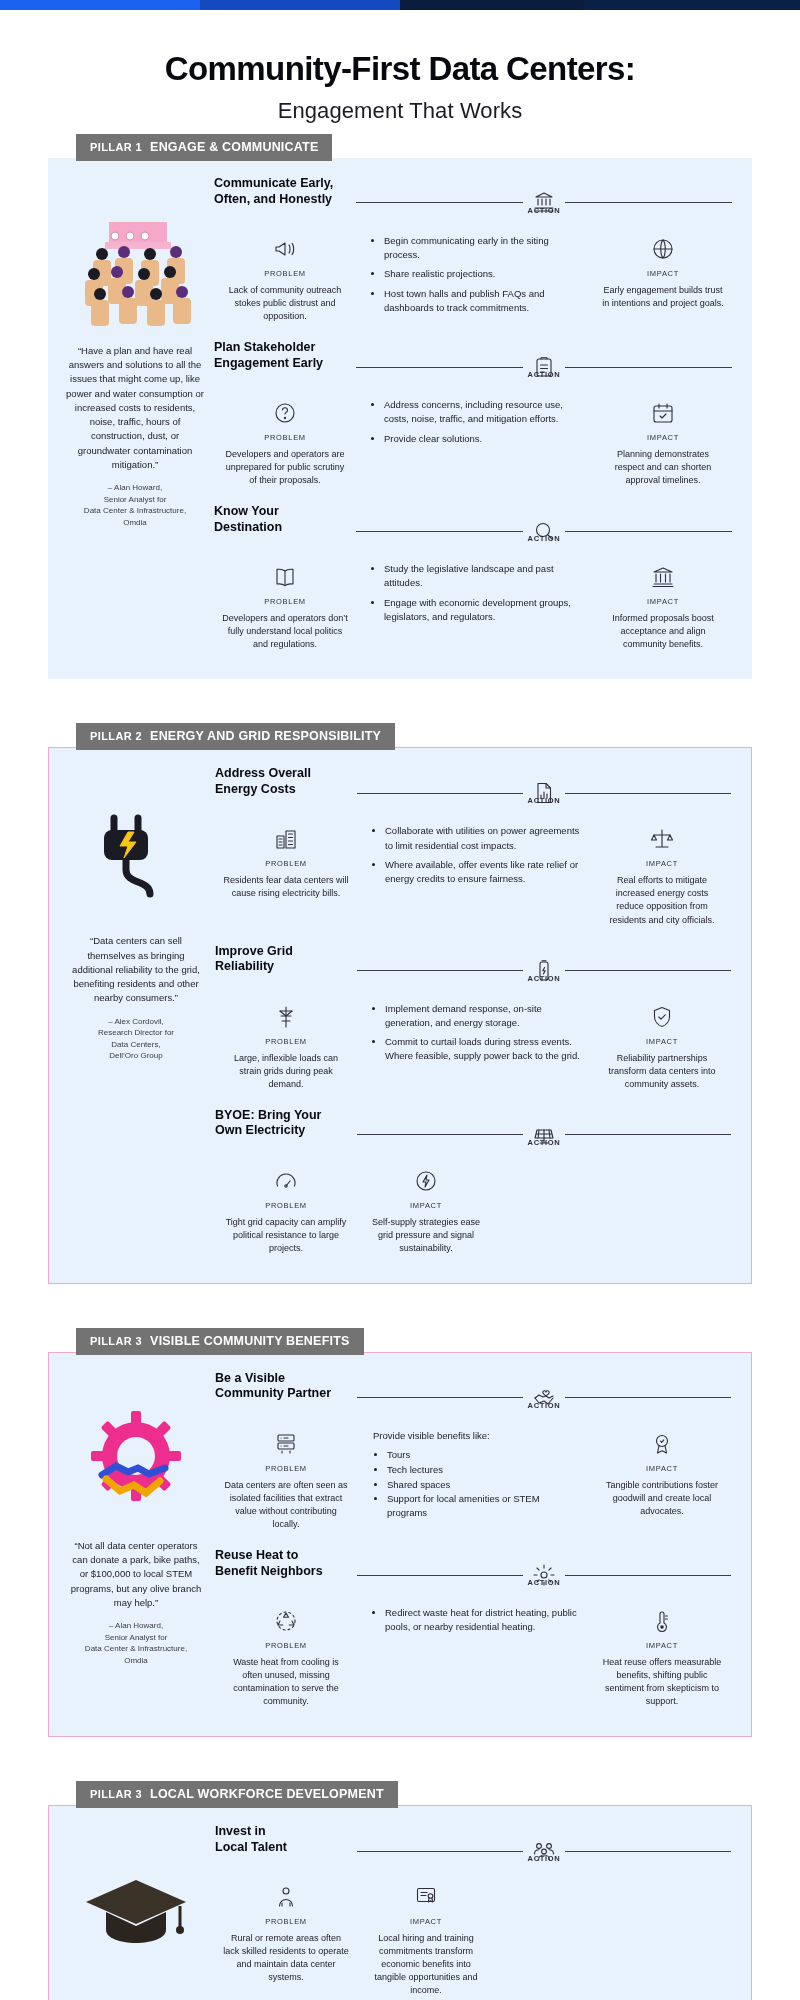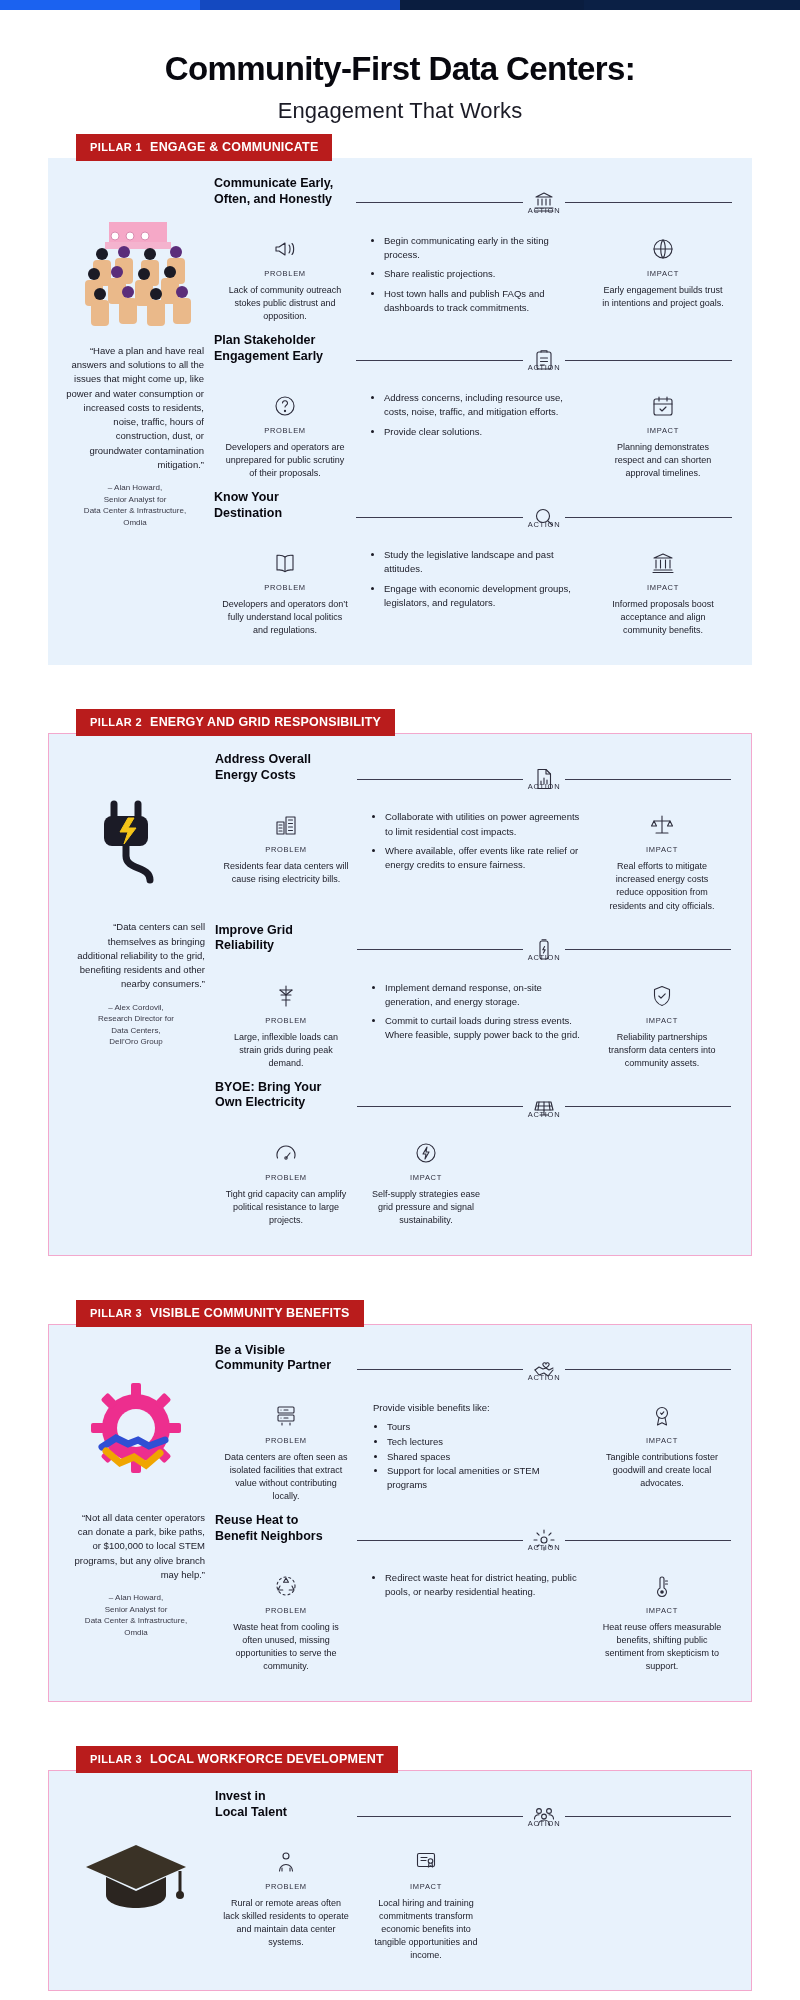--- a/index.html
+++ b/index.html
@@ -33,21 +33,21 @@
     font-size: 22px;
     font-weight: normal;
     color: #1b1b26;
     margin-top: 10px;
     letter-spacing: 0.1px;
   }
 
   .pillar { margin: 0 48px 44px 48px; position: relative; }
   .pillar-tag {
     display: inline-block;
-    background: #b91c1c;
+    background: #737373;
     color: #fff;
     padding: 6px 14px 7px 14px;
     font-size: 12.5px;
     font-weight: bold;
     letter-spacing: 0.2px;
     position: relative;
     z-index: 5;
     margin-left: 28px;
   }
   .pillar-tag .num {
@@ -69,33 +69,33 @@
     flex: 0 0 150px;
     display: flex;
     flex-direction: column;
     align-items: center;
     padding-top: 30px;
   }
   .illus { width: 120px; height: 120px; margin-bottom: 18px; }
   .quote {
     font-size: 9.5px;
     line-height: 1.5;
-    text-align: right;
+    text-align: center;
     color: #1b1b26;
     padding: 0 6px;
   }
   .attrib {
     font-size: 8px;
     line-height: 1.45;
     text-align: center;
     color: #3a3a48;
     margin-top: 10px;
   }
 
-  .rows-col { flex: 1; display: flex; flex-direction: column; gap: 4px; }
+  .rows-col { flex: 1; display: flex; flex-direction: column; gap: 11px; }
 
   .row-block { padding-bottom: 6px; }
   .row-head {
     display: flex;
     align-items: flex-start;
     gap: 0;
   }
   .row-title {
     font-size: 12.5px;
     font-weight: bold;
@@ -122,20 +122,21 @@
     margin: 0 6px;
   }
   .rule-label {
     position: absolute;
     left: 50%;
     transform: translateX(-50%);
     top: 30px;
     font-size: 7.5px;
     letter-spacing: 0.7px;
     color: #2d2d3c;
+    font-weight: bold;
   }
 
   .cols {
     display: flex;
     margin-top: 18px;
   }
   .col { display: flex; flex-direction: column; align-items: center; padding: 0 8px; }
   .col-problem { width: 142px; flex: 0 0 142px; }
   .col-action  { flex: 1; align-items: flex-start; padding-left: 16px; padding-right: 12px; }
   .col-impact  { width: 138px; flex: 0 0 138px; }
@@ -628,21 +629,21 @@
               <div class="col col-problem">
                 <div class="col-icon">
                   <svg width="24" height="24" viewBox="0 0 24 24" fill="none" stroke="#2d2d3c" stroke-width="1.1" stroke-linecap="round" stroke-linejoin="round">
                     <path d="M12 4l2.5 4.2h-5L12 4z"></path>
                     <path d="M6 12l-2 4h4.8"></path>
                     <path d="M18 12l2 4h-4.8"></path>
                     <circle cx="12" cy="12" r="9" stroke-dasharray="2 3"></circle>
                   </svg>
                 </div>
                 <div class="col-label">PROBLEM</div>
-                <div class="col-text">Waste heat from cooling is often unused, missing opportunities to serve the community.</div>
+                <div class="col-text">Waste heat from cooling is often unused, missing contamination to serve the community.</div>
               </div>
               <div class="col col-action">
                 <ul class="bullets">
                   <li>Redirect waste heat for district heating, public pools, or nearby residential heating.</li>
                 </ul>
               </div>
               <div class="col col-impact">
                 <div class="col-icon">
                   <svg width="24" height="24" viewBox="0 0 24 24" fill="none" stroke="#2d2d3c" stroke-width="1.1" stroke-linecap="round" stroke-linejoin="round">
                     <path d="M10 14V5a2 2 0 114 0v9a4.5 4.5 0 11-4 0z"></path>

